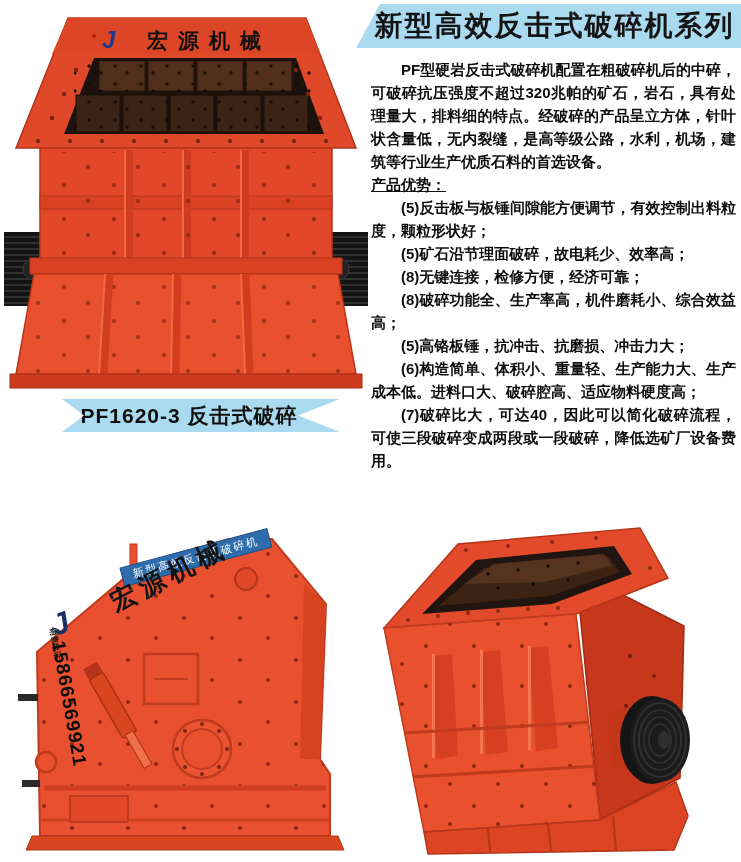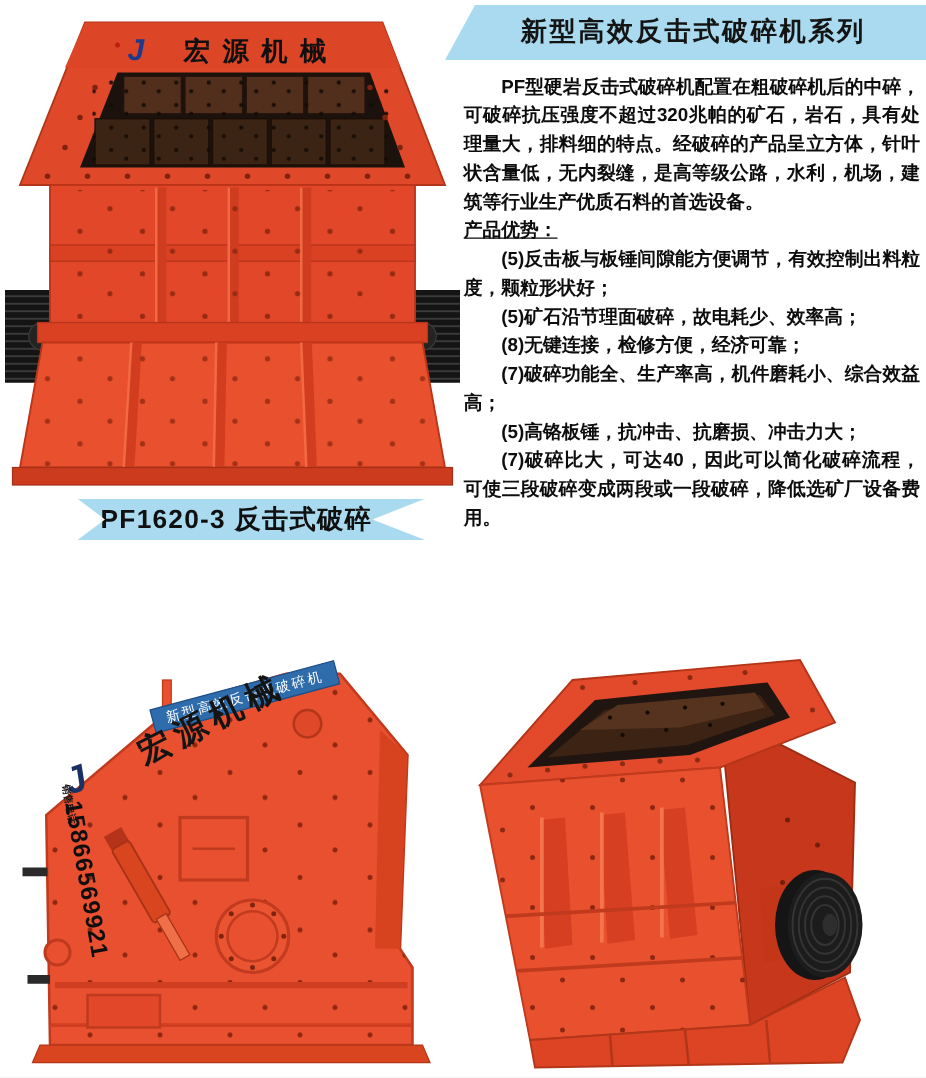--- a/index.html
+++ b/index.html
@@ -9,21 +9,21 @@
     margin:0 auto;
   }
   
   .title-banner{
     position:absolute;left:354px;top:4px;width:387px;height:44px;
     background:#a9daef;
     clip-path:polygon(26px 0, 100% 0, 100% 100%, 2px 100%);
   }
   .title-banner span{
     display:block;line-height:44px;text-align:center;padding-left:14px;
-    font-size:21px;font-weight:bold;letter-spacing:2px;color:#141414;
+    font-size:28px;font-weight:bold;letter-spacing:2px;color:#141414;
   }
   
   .article{
     position:absolute;left:371px;top:58px;width:365px;
     font-size:15px;line-height:23px;font-weight:bold;color:#0d0d0d;
     text-align:justify;
   }
   .article p{margin:0;text-indent:2em;}
   .article .adv-heading{text-indent:0;text-decoration:underline;}
   
@@ -49,22 +49,23 @@
   <div class="title-banner">
     <span>新型高效反击式破碎机系列</span>
   </div>
 
   <div class="article">
     <p>PF型硬岩反击式破碎机配置在粗破碎机后的中碎，可破碎抗压强度不超过320兆帕的矿石，岩石，具有处理量大，排料细的特点。经破碎的产品呈立方体，针叶状含量低，无内裂缝，是高等级公路，水利，机场，建筑等行业生产优质石料的首选设备。</p>
     <p class="adv-heading">产品优势：</p>
     <p>(5)反击板与板锤间隙能方便调节，有效控制出料粒度，颗粒形状好；</p>
     <p>(5)矿石沿节理面破碎，故电耗少、效率高；</p>
     <p>(8)无键连接，检修方便，经济可靠；</p>
-    <p>(7)破碎功能全、生产率高，机件磨耗小、综合效益高；</p>
+    <p>(8)破碎功能全、生产率高，机件磨耗小、综合效益高；</p>
     <p>(5)高铬板锤，抗冲击、抗磨损、冲击力大；</p>
+    <p>(6)构造简单、体积小、重量轻、生产能力大、生产成本低。进料口大、破碎腔高、适应物料硬度高；</p>
     <p>(7)破碎比大，可达40，因此可以简化破碎流程，可使三段破碎变成两段或一段破碎，降低选矿厂设备费用。</p>
   </div>
 
   <div class="photo" style="left:4px;top:6px;">
     <svg width="364" height="388" viewBox="0 0 364 388">
       <defs>
         <pattern id="boltsA" width="50" height="34" patternUnits="userSpaceOnUse">
           <circle cx="10" cy="9" r="2.1" fill="#972b12"></circle>
           <circle cx="34" cy="25" r="2.1" fill="#972b12"></circle>
         </pattern>

